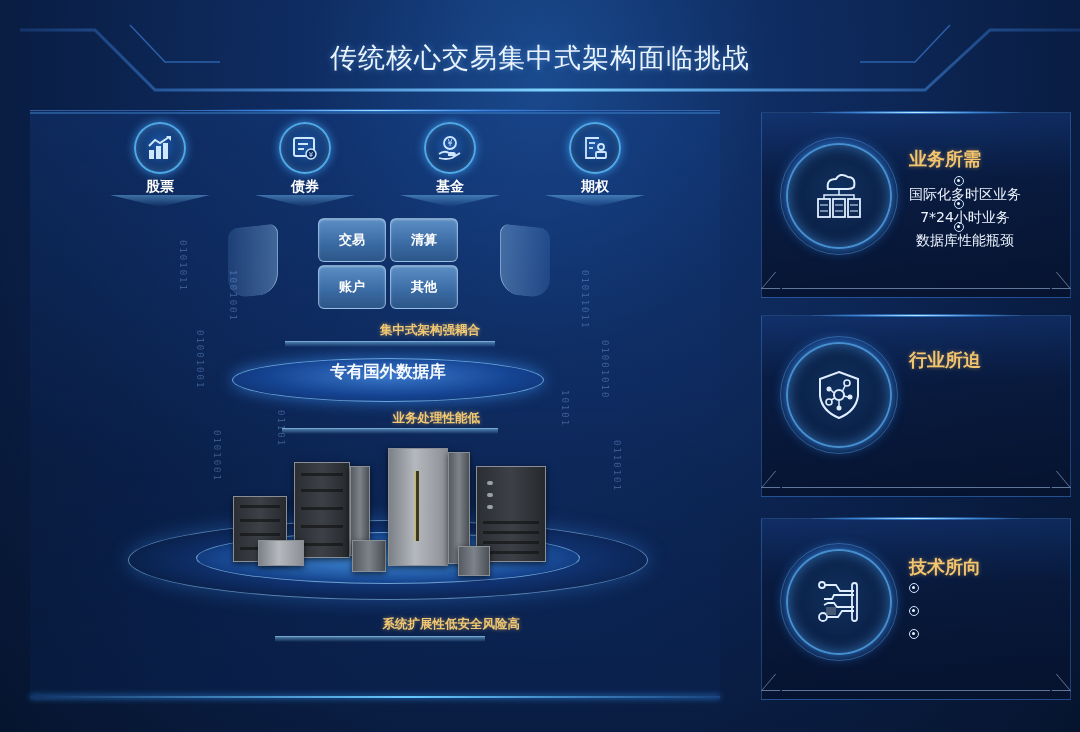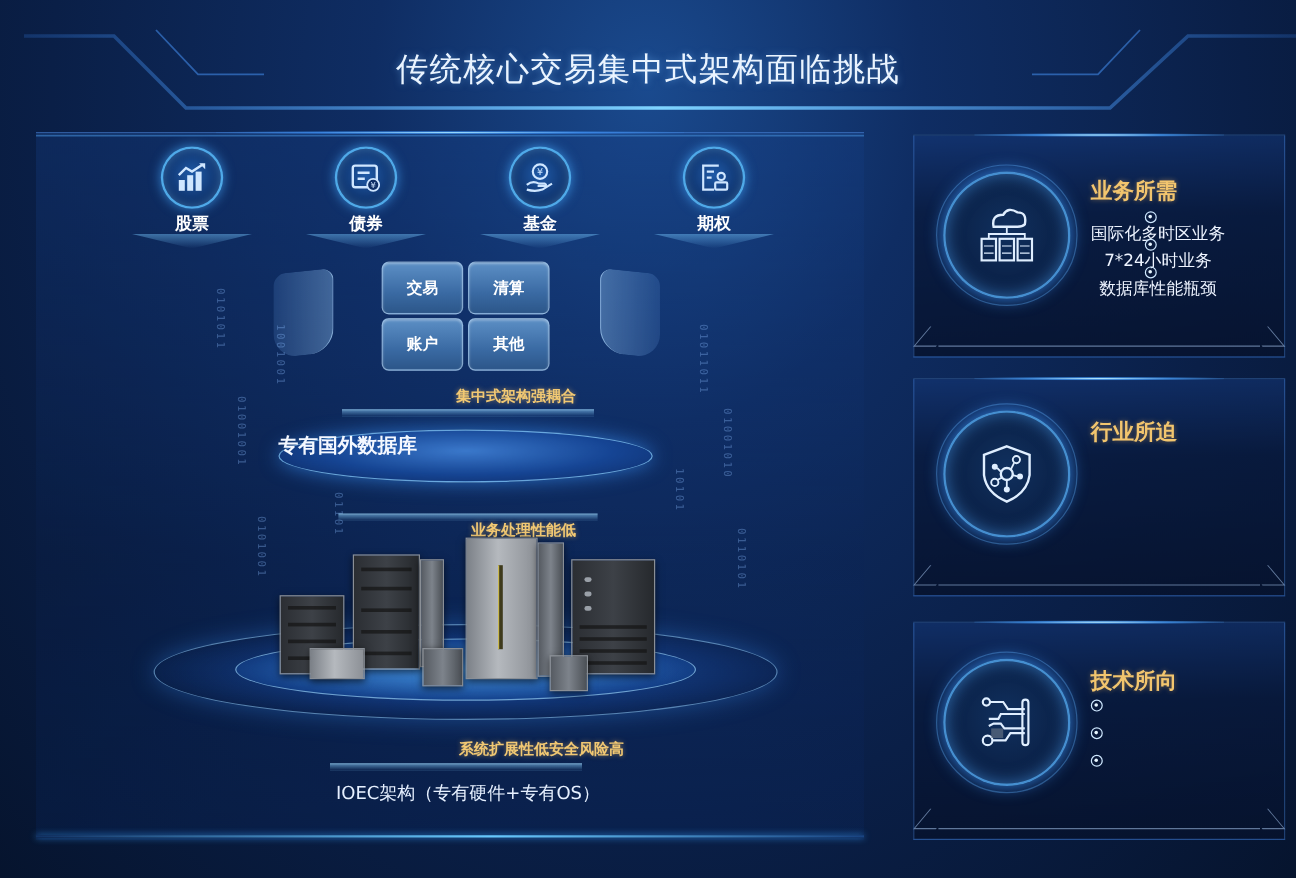--- a/index.html
+++ b/index.html
@@ -85,21 +85,21 @@
     border-top: 1px solid rgba(160,220,255,.7);
   }
 
   .db-disk {
     position: absolute; left: 232px; top: 358px; width: 312px; height: 44px; border-radius: 50%;
     background: radial-gradient(ellipse at 50% 40%, rgba(70,140,230,.8) 0%, rgba(25,80,170,.7) 55%, rgba(10,40,110,.3) 100%);
     border: 1px solid rgba(140,210,255,.7);
     box-shadow: 0 0 16px rgba(60,150,255,.6);
   }
   .db-label {
-    position: absolute; left: 232px; top: 361px; width: 312px; text-align: left;
+    position: absolute; left: 232px; top: 361px; width: 312px; text-align: center;
     font-size: 16.5px; font-weight: bold; color: #f4f8ff;
   }
 
   
   .platform {
     position: absolute; left: 128px; top: 520px; width: 520px; height: 80px; border-radius: 50%;
     border: 1px solid rgba(150,210,255,.55);
     background: radial-gradient(ellipse at center, rgba(60,150,255,.55) 0%, rgba(30,90,190,.35) 45%, rgba(10,40,110,0) 75%);
     box-shadow: 0 0 20px rgba(60,150,255,.35);
   }
@@ -268,21 +268,21 @@
     <div class="piece" style="left:0;top:47px;">账户</div>
     <div class="piece" style="left:72px;top:47px;">其他</div>
   </div>
 
   <div class="caption-gold" style="left:300px;top:322px;width:180px;">集中式架构强耦合</div>
   <div class="glow-bar" style="left:285px;top:341px;width:210px;"></div>
 
   <div class="db-disk"></div>
   <div class="db-label">专有国外数据库</div>
 
-  <div class="caption-gold" style="left:300px;top:410px;width:180px;margin-top:24px;">业务处理性能低</div>
+  <div class="caption-gold" style="left:300px;top:410px;width:180px;">业务处理性能低</div>
   <div class="glow-bar" style="left:282px;top:428px;width:216px;"></div>
 
   <div class="platform"></div>
   <div class="platform-inner"></div>
 
   <div class="server dark" style="left:233px;top:496px;width:54px;height:66px;">
     <div class="slot" style="top:8px"></div>
       <div class="slot" style="top:22px"></div>
       <div class="slot" style="top:36px"></div>
       <div class="slot" style="top:50px"></div>
@@ -308,21 +308,20 @@
     <div class="slot" style="top:54px"></div>
       <div class="slot" style="top:64px"></div>
       <div class="slot" style="top:74px"></div>
       <div class="slot" style="top:84px"></div>
   </div>
   <div class="server mid" style="left:458px;top:546px;width:32px;height:30px;"></div>
 
   <div class="caption-gold" style="left:260px;top:616px;width:260px;">系统扩展性低安全风险高</div>
   <div class="glow-bar" style="left:275px;top:636px;width:210px;"></div>
 
-  <div class="caption-white">IOEC架构（专有硬件+专有OS）</div>
   <div class="bottom-line"></div>
 
   <div class="card" style="top:112px;height:186px;">
     <div class="card-icon" style="top:30px;">
       <svg viewBox="0 0 58 58">
           <path d="M18,22 Q16,12 26,12 Q30,5 38,10 Q46,10 44,20 Q42,22 38,22 Z" fill="none" stroke="#dfeeff" stroke-width="2"></path>
           <line x1="29" y1="22" x2="29" y2="28" stroke="#dfeeff" stroke-width="1.5"></line>
           <polyline points="14,32 14,28 44,28 44,32" fill="none" stroke="#dfeeff" stroke-width="1.5"></polyline>
           <rect x="8" y="32" width="12" height="18" fill="none" stroke="#dfeeff" stroke-width="1.8"></rect>
           <rect x="23" y="32" width="12" height="18" fill="none" stroke="#dfeeff" stroke-width="1.8"></rect>

